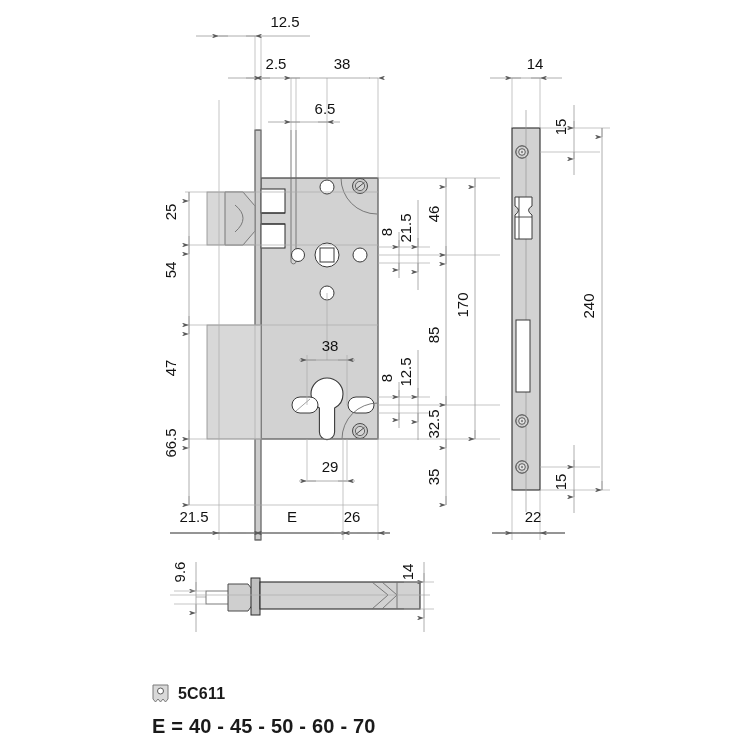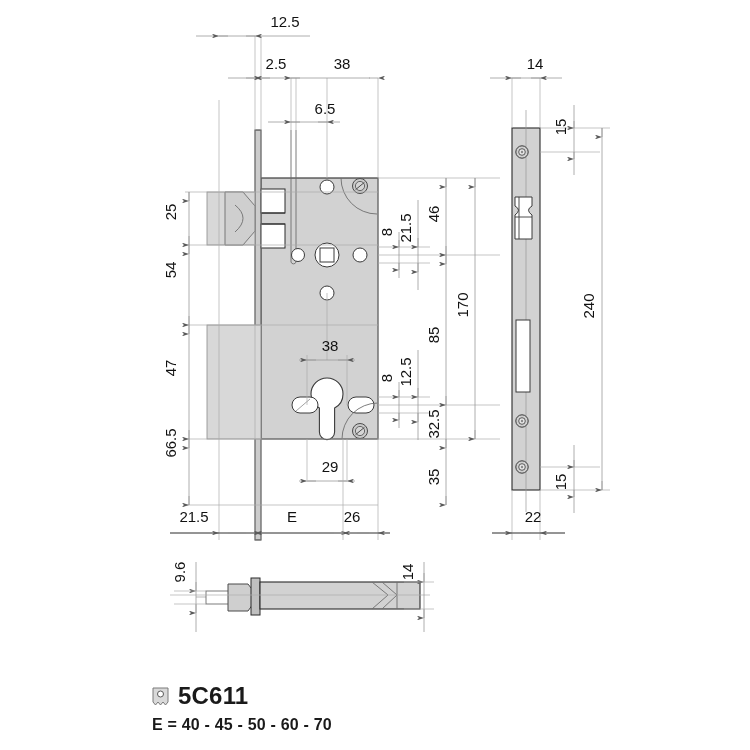--- a/index.html
+++ b/index.html
@@ -3,23 +3,23 @@
 <meta charset="utf-8">
 <style>
   html,body{margin:0;padding:0;background:#ffffff;}
   body{width:750px;height:750px;font-family:"Liberation Sans",sans-serif;color:#1a1a1a;overflow:hidden;}
   #stage{position:relative;width:716px;height:750px;background:#fff;}
   svg#drawing{position:absolute;left:0;top:0;width:750px;height:750px;display:block;}
   .dimtext{font-family:"Liberation Sans",sans-serif;font-size:15px;fill:#111;}
   .footer{position:absolute;left:0;top:0;width:750px;height:750px;pointer-events:none;}
   .code-row{position:absolute;left:152px;top:684px;display:flex;align-items:center;gap:9px;}
   .code-icon{width:17px;height:19px;display:block;}
-  .code-text{font-family:"Liberation Sans",sans-serif;font-size:24px;font-weight:bold;color:#1a1a1a;letter-spacing:.2px;line-height:1;}
+  .code-text{font-family:"Liberation Sans",sans-serif;font-size:16px;font-weight:bold;color:#1a1a1a;letter-spacing:.2px;line-height:1;}
   .e-row{position:absolute;left:152px;top:716px;}
-  .e-text{font-family:"Liberation Sans",sans-serif;font-size:16px;font-weight:bold;color:#1a1a1a;letter-spacing:.2px;line-height:1;}
+  .e-text{font-family:"Liberation Sans",sans-serif;font-size:20px;font-weight:bold;color:#1a1a1a;letter-spacing:.2px;line-height:1;}
 </style>
 </head>
 <body>
 
 <div id="stage">
 
   <svg id="drawing" viewBox="0 0 750 750">
     <defs>
       <marker id="ar" markerWidth="9" markerHeight="6" refX="9" refY="3" orient="auto">
         <path d="M0,0 L9,3 L0,6 L2.6,3 Z" fill="#5a5a5a"></path>

